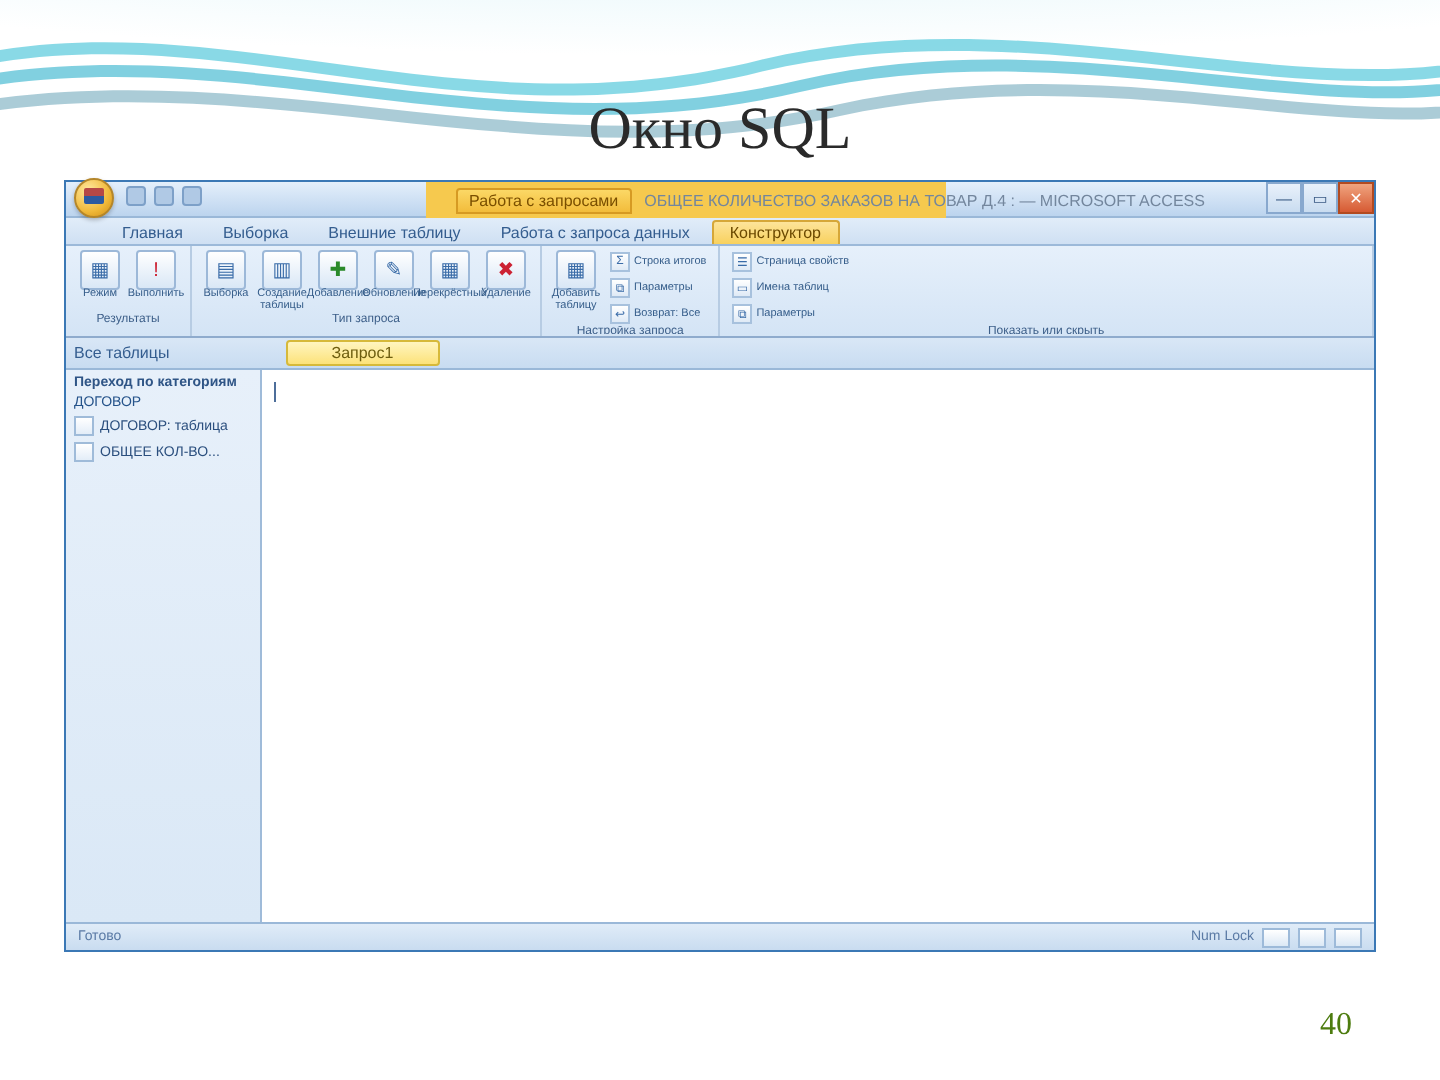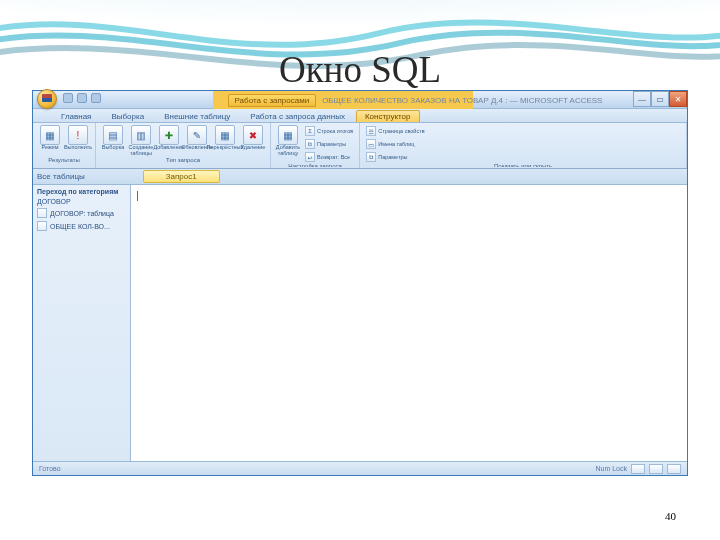--- a/index.html
+++ b/index.html
@@ -7,23 +7,23 @@
   body {
     background:
       radial-gradient(1200px 180px at 50% -80px, rgba(200,237,245,.9) 0%, rgba(255,255,255,0) 60%),
       linear-gradient(#fff,#fff);
   }
   .wave{position:absolute;left:-40px;right:-40px;top:0;height:80px;pointer-events:none}
   .wave svg{width:100%;height:100%}
   .page{position:relative;width:720px;height:540px;}
   .slide-title{
     position:absolute;top:48px;left:0;right:0;text-align:center;
-    font-family:"Times New Roman", serif;font-size:37px;color:#2a2a2a;
+    font-family:"Times New Roman", serif;font-size:30px;color:#2a2a2a;
   }
-  .slide-num{position:absolute;right:44px;bottom:18px;font-size:11px;color:#000000;font-family:"Times New Roman",serif;}
+  .slide-num{position:absolute;right:44px;bottom:18px;font-size:16px;color:#4d7c0f;font-family:"Times New Roman",serif;}
   .app{
     position:absolute;left:32px;right:32px;top:90px;bottom:64px;
     border:1px solid #3b78b5;background:#dbe9f7;display:flex;flex-direction:column;
     font-size:8px;
   }
   
   .titlebar{height:18px;background:linear-gradient(#e4effb,#bcd4ee);display:flex;align-items:center;position:relative;border-bottom:1px solid #9ab8d8}
   .orb{width:20px;height:20px;border-radius:50%;background:radial-gradient(circle at 35% 30%,#ffe9a0,#f0b93a 60%,#d08c11);border:1px solid #b4862a;position:absolute;left:4px;top:-2px;box-shadow:0 1px 2px rgba(0,0,0,.25);z-index:2}
   .orb::after{content:"";position:absolute;left:4px;top:4px;width:10px;height:8px;background:linear-gradient(#b64846 50%,#2c5aa0 50%);border-radius:1px}
   .qat{position:absolute;left:30px;top:2px;display:flex;gap:4px}

